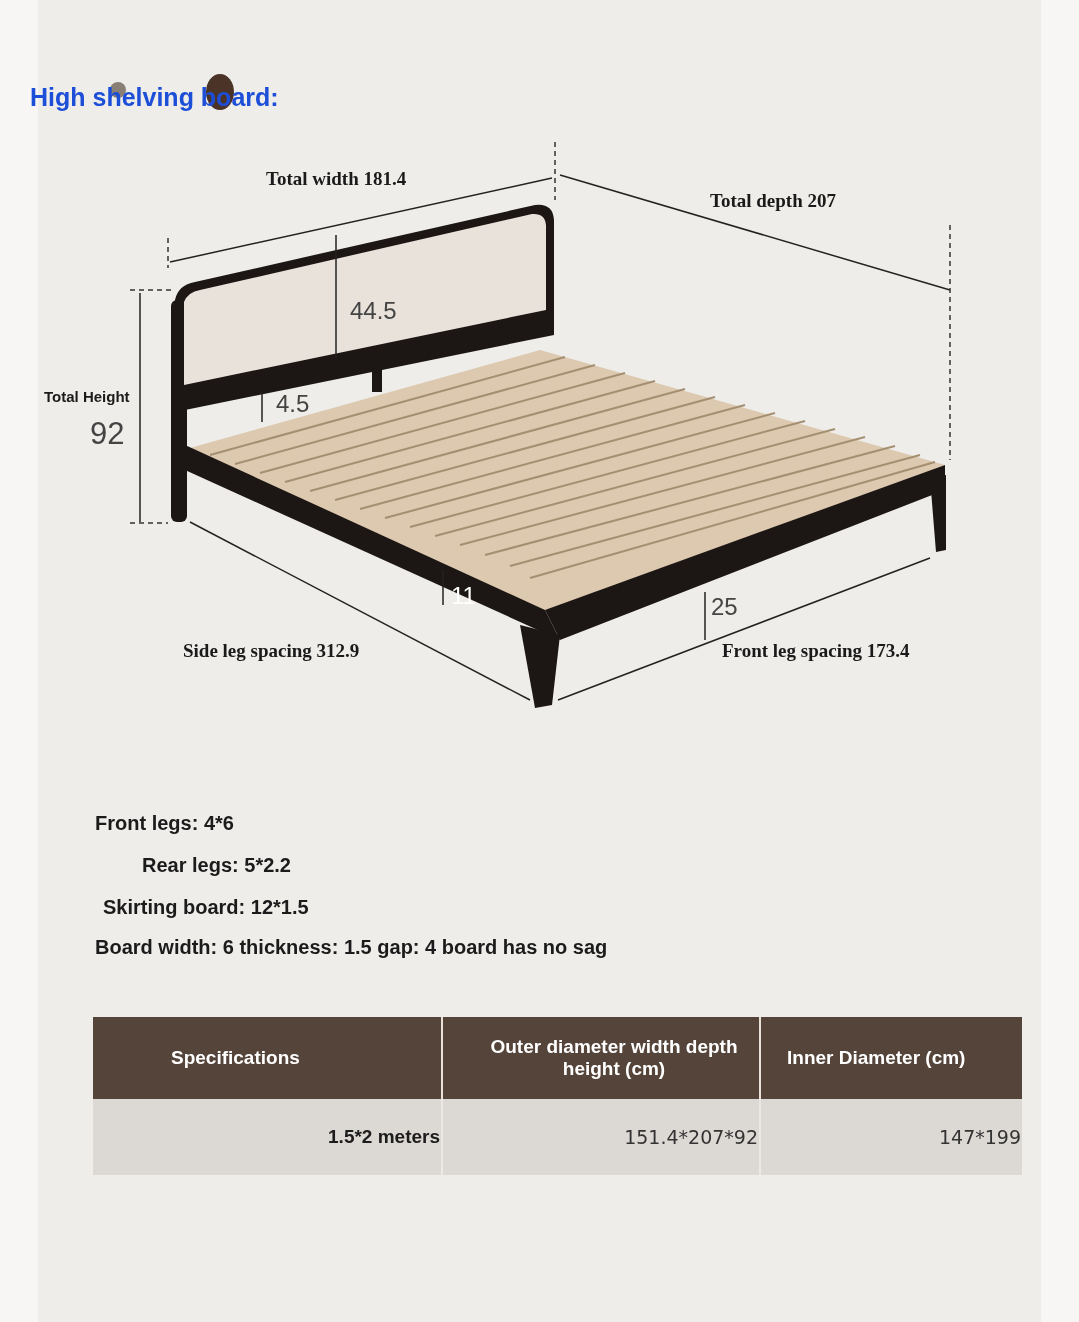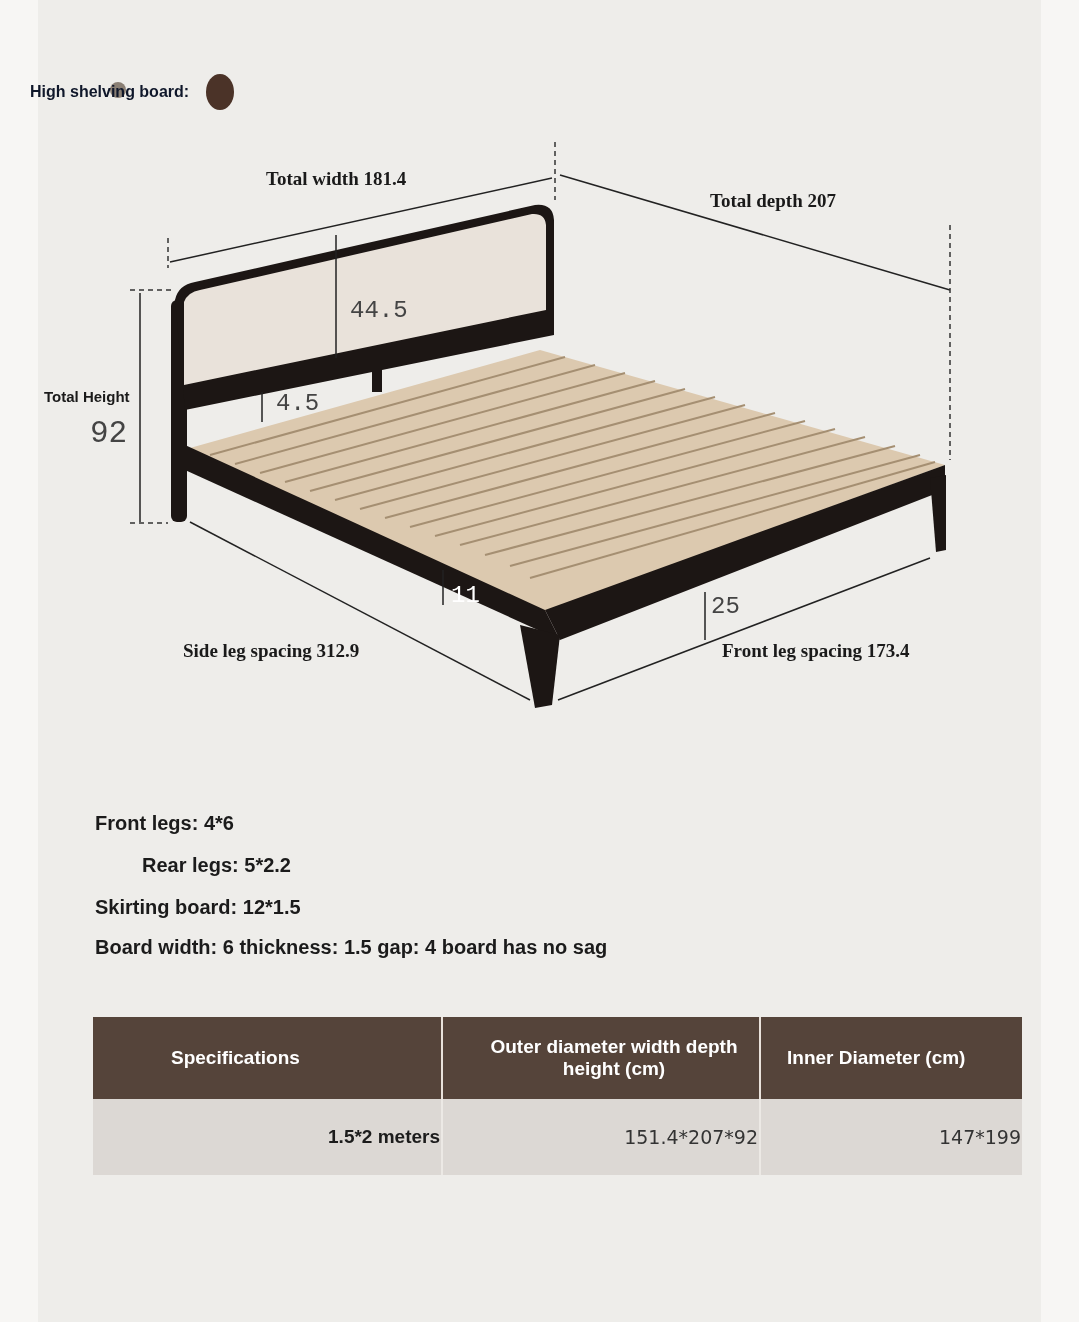--- a/index.html
+++ b/index.html
@@ -1,32 +1,32 @@
 <!DOCTYPE html>
 <html><head>
 <meta charset="utf-8">
 <style>
   html, body { margin:0; padding:0; }
   body { width:1079px; height:1322px; background:#f7f6f4; font-family:"Liberation Sans", sans-serif; position:relative; overflow:hidden; }
   .panel { position:absolute; left:38px; top:0; width:1003px; height:1322px; background:#eeedea; }
   .abs { position:absolute; }
   .dim-label { font-family:Liberation Serif, serif; font-weight:bold; font-size:19px; color:#1a1a1a; white-space:nowrap; }
-  .dim-num { font-family:Liberation Mono, monospace; font-size:24px; color:#444; white-space:nowrap; }
+  .dim-num { font-family:Liberation Sans, sans-serif; font-size:24px; color:#444; white-space:nowrap; }
   .specs { position:absolute; left:95px; top:812px; font-weight:bold; font-size:20px; color:#1b1b1b; }
   .specs div { position:absolute; white-space:nowrap; }
   table.spec { position:absolute; left:93px; top:1017px; width:929px; border-collapse:collapse; }
   table.spec th { background:#55443a; color:#fff; font-weight:bold; font-size:19px; height:82px; text-align:left; padding:0 0 0 26px; border-right:2px solid #e9e2db; }
   table.spec th:last-child { border-right:none; }
   table.spec td { height:74px; border-right:2px solid #ece9e5; font-size:19px; }
   table.spec td:last-child { border-right:none; }
   table.spec tr.r1 td { background:#dcd8d4;text-align:right; }
   table.spec tr.r2 td { background:#f4f3f1; }
   td.spec-name { font-weight:bold; padding-left:78px; color:#1c1c1c; }
   td.num { font-family:"DejaVu Sans", sans-serif; font-size:28px; color:#333; text-align:center; }
-  .shelf-text { color:#0f172a; font-weight:bold; font-size:16px; }
+  .shelf-text { color:#1d4ed8; font-weight:bold; font-size:25px; }
 </style>
 </head>
 <body>
 
 <div class="panel"></div>
 
 <div class="abs" style="left:110px;top:82px;width:16px;height:16px;border-radius:50%;background:#8a7f74;"></div>
 <div class="abs" style="left:206px;top:74px;width:28px;height:36px;border-radius:50%;background:#4b3328;"></div>
 <div class="abs shelf-text" style="left:30px;top:83px;">High shelving board:</div>
 
@@ -89,21 +89,21 @@
 <div class="abs" style="left:44px;top:388px;font-weight:bold;font-size:15px;color:#1a1a1a;">Total Height</div>
 <div class="abs dim-num" style="left:90px;top:416px;font-size:31px;">92</div>
 <div class="abs dim-num" style="left:451px;top:582px;color:#fff;">11</div>
 <div class="abs dim-num" style="left:711px;top:593px;">25</div>
 <div class="abs dim-label" style="left:183px;top:640px;">Side leg spacing 312.9</div>
 <div class="abs dim-label" style="left:722px;top:640px;">Front leg spacing 173.4</div>
 
 <div class="specs">
   <div style="left:0;top:0;">Front legs: 4*6</div>
   <div style="left:47px;top:42px;">Rear legs: 5*2.2</div>
-  <div style="left:0;top:84px;text-align:center;">Skirting board: 12*1.5</div>
+  <div style="left:8px;top:84px;text-align:center;">Skirting board: 12*1.5</div>
   <div style="left:0;top:124px;">Board width: 6 thickness: 1.5 gap: 4 board has no sag</div>
 </div>
 
 <table class="spec">
   <thead>
     <tr>
       <th style="width:270px;padding-left:78px;">Specifications</th>
       <th style="width:290px;text-align:center;">Outer diameter width depth height (cm)</th>
       <th style="">Inner Diameter (cm)</th>
     </tr>

